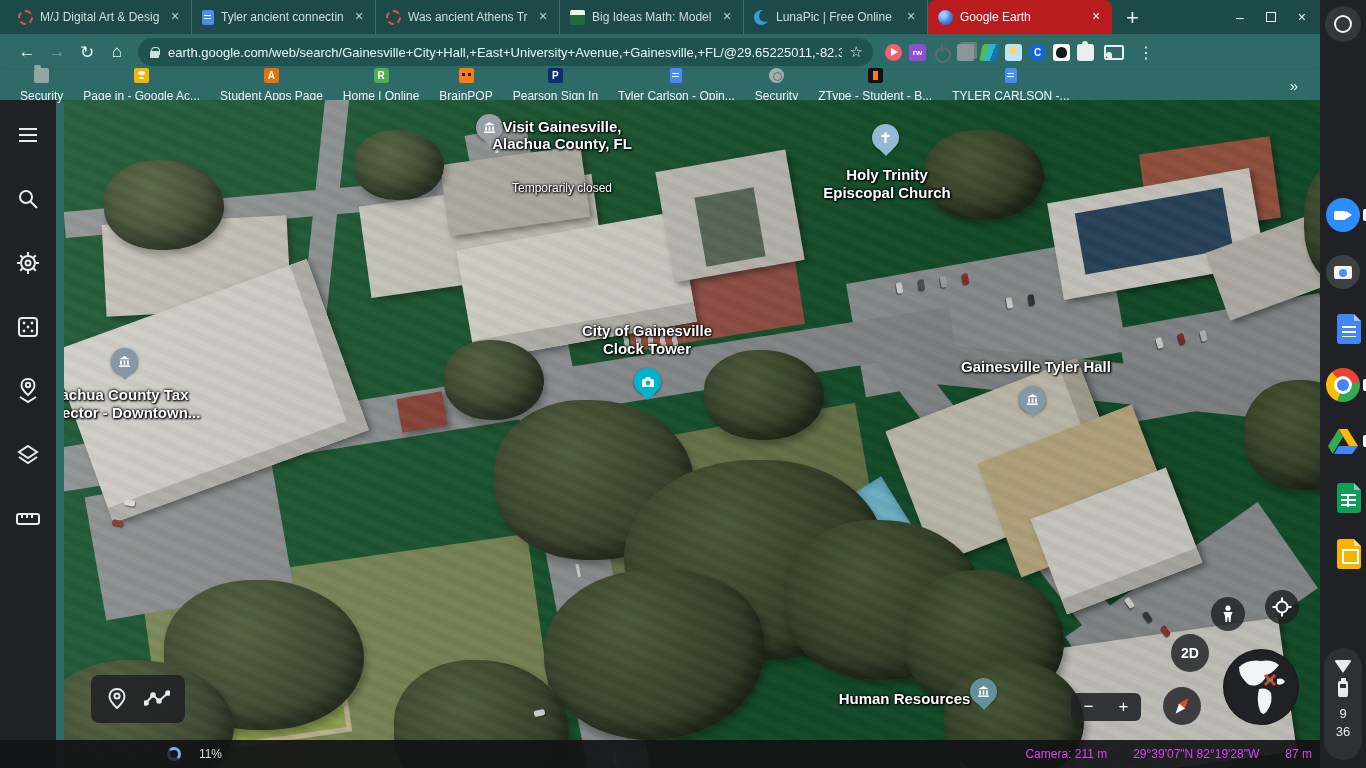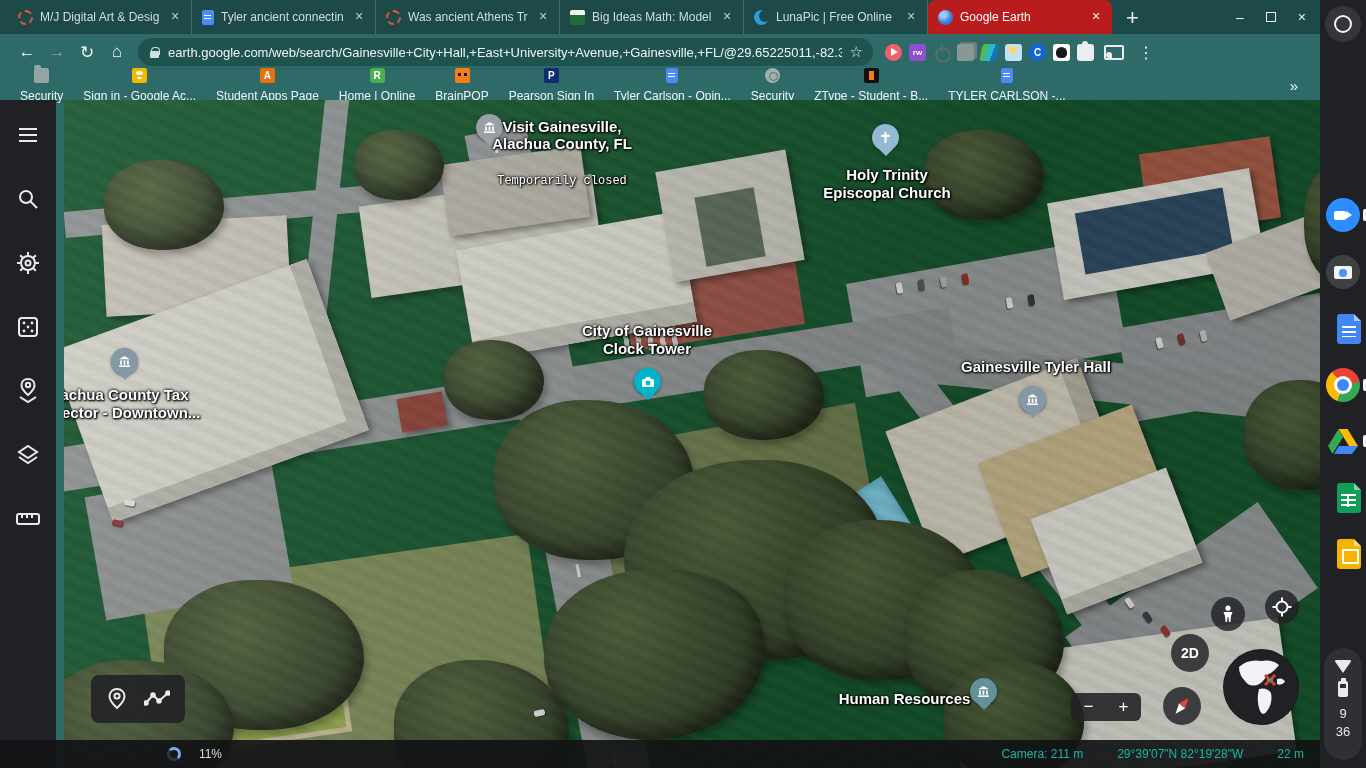--- a/index.html
+++ b/index.html
@@ -92,39 +92,39 @@
   .bld { position:absolute; box-shadow:3px 4px 6px rgba(0,0,0,.4); }
   .tree { position:absolute; border-radius:46% 54% 50% 48%; background:radial-gradient(circle at 38% 32%, #51613c, #333f28 72%); box-shadow: inset -8px -10px 16px rgba(0,0,0,.45), 3px 5px 7px rgba(0,0,0,.3); }
   .car { position:absolute; width:11px; height:6px; border-radius:2px; box-shadow:1px 1px 1px rgba(0,0,0,.5); }
   #map-tone { position:absolute; inset:0; pointer-events:none;
      background:linear-gradient(115deg, rgba(210,220,200,.10), rgba(10,20,8,.16) 62%),
        repeating-linear-gradient(23deg, rgba(0,0,0,.03) 0 7px, rgba(255,255,255,.02) 7px 14px); }
 
   
   .map-label { position:absolute; color:#fff; font-size:15px; font-weight:bold; text-align:center; white-space:pre-line; line-height:1.18;
      text-shadow:0 0 3px #000, 0 0 3px #000, 1px 1px 2px #000; z-index:12; pointer-events:none; }
-  .map-sub { font-size:12px; font-weight:normal; margin-top:3px;font-family:Liberation Mono, monospace; }
+  .map-sub { font-size:12px; font-weight:normal; margin-top:10px; }
   .pin { position:absolute; width:27px; height:27px; border-radius:50%; z-index:11; display:flex; align-items:center; justify-content:center; box-shadow:0 1px 3px rgba(0,0,0,.5); cursor:pointer; }
   .pin::after { content:""; position:absolute; left:8.5px; top:20px; width:10px; height:10px; background:inherit; transform:rotate(45deg); z-index:-1; }
   .pin svg { position:relative; z-index:2; }
 
   
   .ctl { position:absolute; background:rgba(32,33,36,.82); border-radius:50%; display:flex; align-items:center; justify-content:center; color:#fff; z-index:20; cursor:pointer; }
   #zoom-pill { position:absolute; left:1007px; top:593px; width:70px; height:28px; background:rgba(32,33,36,.88); border-radius:6px; display:flex; z-index:20; }
   #zoom-pill div { flex:1; color:#fff; font-size:17px; display:flex; align-items:center; justify-content:center; cursor:pointer; }
   #draw-pill { position:absolute; left:27px; top:575px; width:94px; height:48px; background:rgba(32,33,36,.88); border-radius:8px; display:flex; align-items:center; justify-content:space-evenly; z-index:20; }
   #draw-pill svg { stroke:#e8eaed; fill:none; stroke-width:2; cursor:pointer; }
 
   
   #earth-status { position:absolute; left:0; bottom:0; width:1320px; height:28px; background:rgba(18,19,21,.92); z-index:40; display:flex; align-items:center; color:#e8eaed; font-size:12px; }
   #g-brand { margin-left:80px; font-size:15px; font-weight:bold; letter-spacing:.2px; color:#fff;margin-top:41px; }
   #spinner { width:14px; height:14px; margin-left:34px; border:3px solid rgba(120,170,250,.22); border-top-color:#7baaf7; border-right-color:#7baaf7; border-radius:50%; animation:spin 1.2s linear infinite; }
   @keyframes spin { to { transform:rotate(360deg);} }
   #progress-pct { margin-left:18px; color:#d9dcdf; }
-  #status-right { margin-left:auto; display:flex; gap:34px; margin-right:16px; color:#14b8a6; }
+  #status-right { margin-left:auto; display:flex; gap:26px; margin-right:8px; color:#d946ef; }
 
   
   #shelf { position:absolute; left:1320px; top:0; width:46px; height:768px; background:#202124; z-index:50; }
   .shelf-item { position:absolute; left:6px; width:34px; height:34px; display:flex; align-items:center; justify-content:center; cursor:pointer; }
   #launcher { position:absolute; left:5px; top:6px; width:36px; height:36px; background:#35363a; border-radius:50%; display:flex; align-items:center; justify-content:center; cursor:pointer; }
   #launcher::after { content:""; width:14px; height:14px; border:2.5px solid #f1f3f4; border-radius:50%; }
   .app-zoom { background:#2d8cff; border-radius:50%; }
   .app-zoom::before { content:""; position:absolute; left:8px; top:13px; width:12px; height:9px; background:#fff; border-radius:2px; }
   .app-zoom::after { content:""; position:absolute; left:20px; top:13px; border-right:6px solid #fff; border-top:4.5px solid transparent; border-bottom:4.5px solid transparent; transform:rotate(180deg); }
   .app-camera { background:#3c4043; border-radius:50%; }
@@ -222,21 +222,21 @@
       <div id="menu-dots">⋮</div>
     </div>
 
     <div id="bookmarks">
       <div class="bm">
           <span class="bicon b-folder"></span>
           <span>Security</span>
         </div>
       <div class="bm">
           <span class="bicon b-signin"></span>
-          <span>Sign in - Google Ac...</span>
+          <span>Page in - Google Ac...</span>
         </div>
       <div class="bm">
           <span class="bicon b-sap">A</span>
           <span>Student Apps Page</span>
         </div>
       <div class="bm">
           <span class="bicon b-reflex">R</span>
           <span>Home | Online</span>
         </div>
       <div class="bm">
@@ -524,21 +524,21 @@
         </div>
       </div>
 
       <div id="earth-status">
         <span id="g-brand">Google</span>
         <span id="spinner"></span>
         <span id="progress-pct">11%</span>
         <div id="status-right">
           <span>Camera: 211 m</span>
           <span>29°39'07"N 82°19'28"W</span>
-          <span>22 m</span>
+          <span>87 m</span>
         </div>
       </div>
     </div>
   </div>
 
   <div id="shelf">
     <div id="launcher"></div>
     <div class="shelf-item app-zoom" style="top:198px;"></div>
     <div class="run-dot" style="top:209px;"></div>
     <div class="shelf-item app-camera" style="top:255px;"></div>

